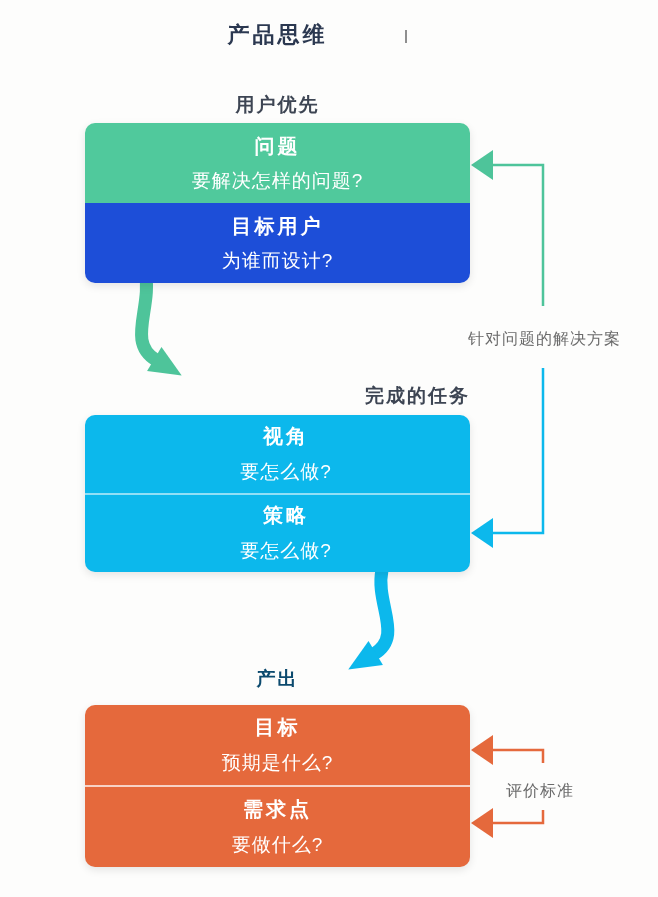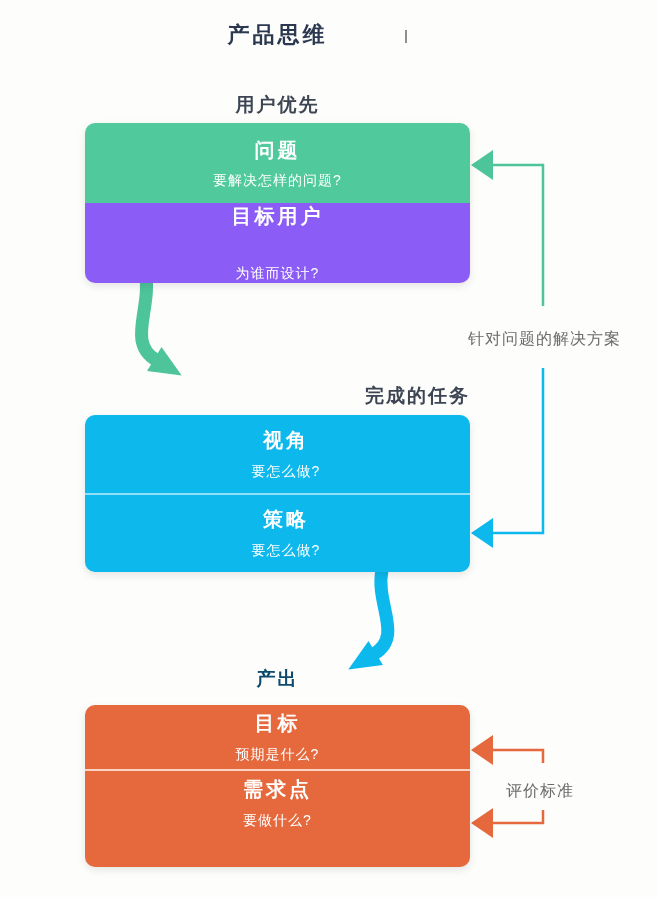--- a/index.html
+++ b/index.html
@@ -41,26 +41,26 @@
   }
   .box-green{top:123px;height:160px;}
   .box-blue{top:415px;height:157px;}
   .box-orange{top:705px;height:162px;}
   .half{
     display:flex;flex-direction:column;align-items:center;justify-content:center;
     gap:9px;
   }
   .box-green .half{height:80px;gap:8px;}
   .box-blue .half{height:77.5px;margin-left:17px;}
-  .box-orange .half{height:64px;}
+  .box-orange .half{height:80px;}
   .row-title{
     font-size:20px;font-weight:bold;color:#ffffff;letter-spacing:3px;
   }
   .row-sub{
-    font-size:14px;color:#ffffff;letter-spacing:1px;
+    font-size:19px;color:#ffffff;letter-spacing:1px;
   }
   .divider{height:2px;width:100%;}
   .divider-blue{background:rgba(255,255,255,0.55);}
   .divider-orange{background:rgba(255,255,255,0.7);}
   .annotation{
     position:absolute;z-index:2;
     font-size:16px;color:#6b6b6b;letter-spacing:1px;white-space:nowrap;
   }
   .anno-solution{left:468px;top:329px;}
   .anno-evaluation{left:506px;top:781px;}
@@ -101,21 +101,21 @@
 
   <div class="cursor-mark"></div>
 
   <div class="section-label lbl-1" style="color: rgb(61, 69, 83);">用户优先</div>
 
   <div class="box box-green">
     <div class="half" style="background: rgb(80, 201, 156);">
       <div class="row-title">问题</div>
       <div class="row-sub">要解决怎样的问题?</div>
     </div>
-    <div class="half" style="background: #8b5cf6; justify-content: space-between;">
+    <div class="half" style="background: #1d4ed8;">
       <div class="row-title">目标用户</div>
       <div class="row-sub">为谁而设计?</div>
     </div>
   </div>
 
   <div class="section-label lbl-2" style="color: rgb(61, 69, 83); text-align: right;">完成的任务</div>
 
   <div class="box box-blue" style="background: rgb(12, 184, 236);">
     <div class="half">
       <div class="row-title">视角</div>

